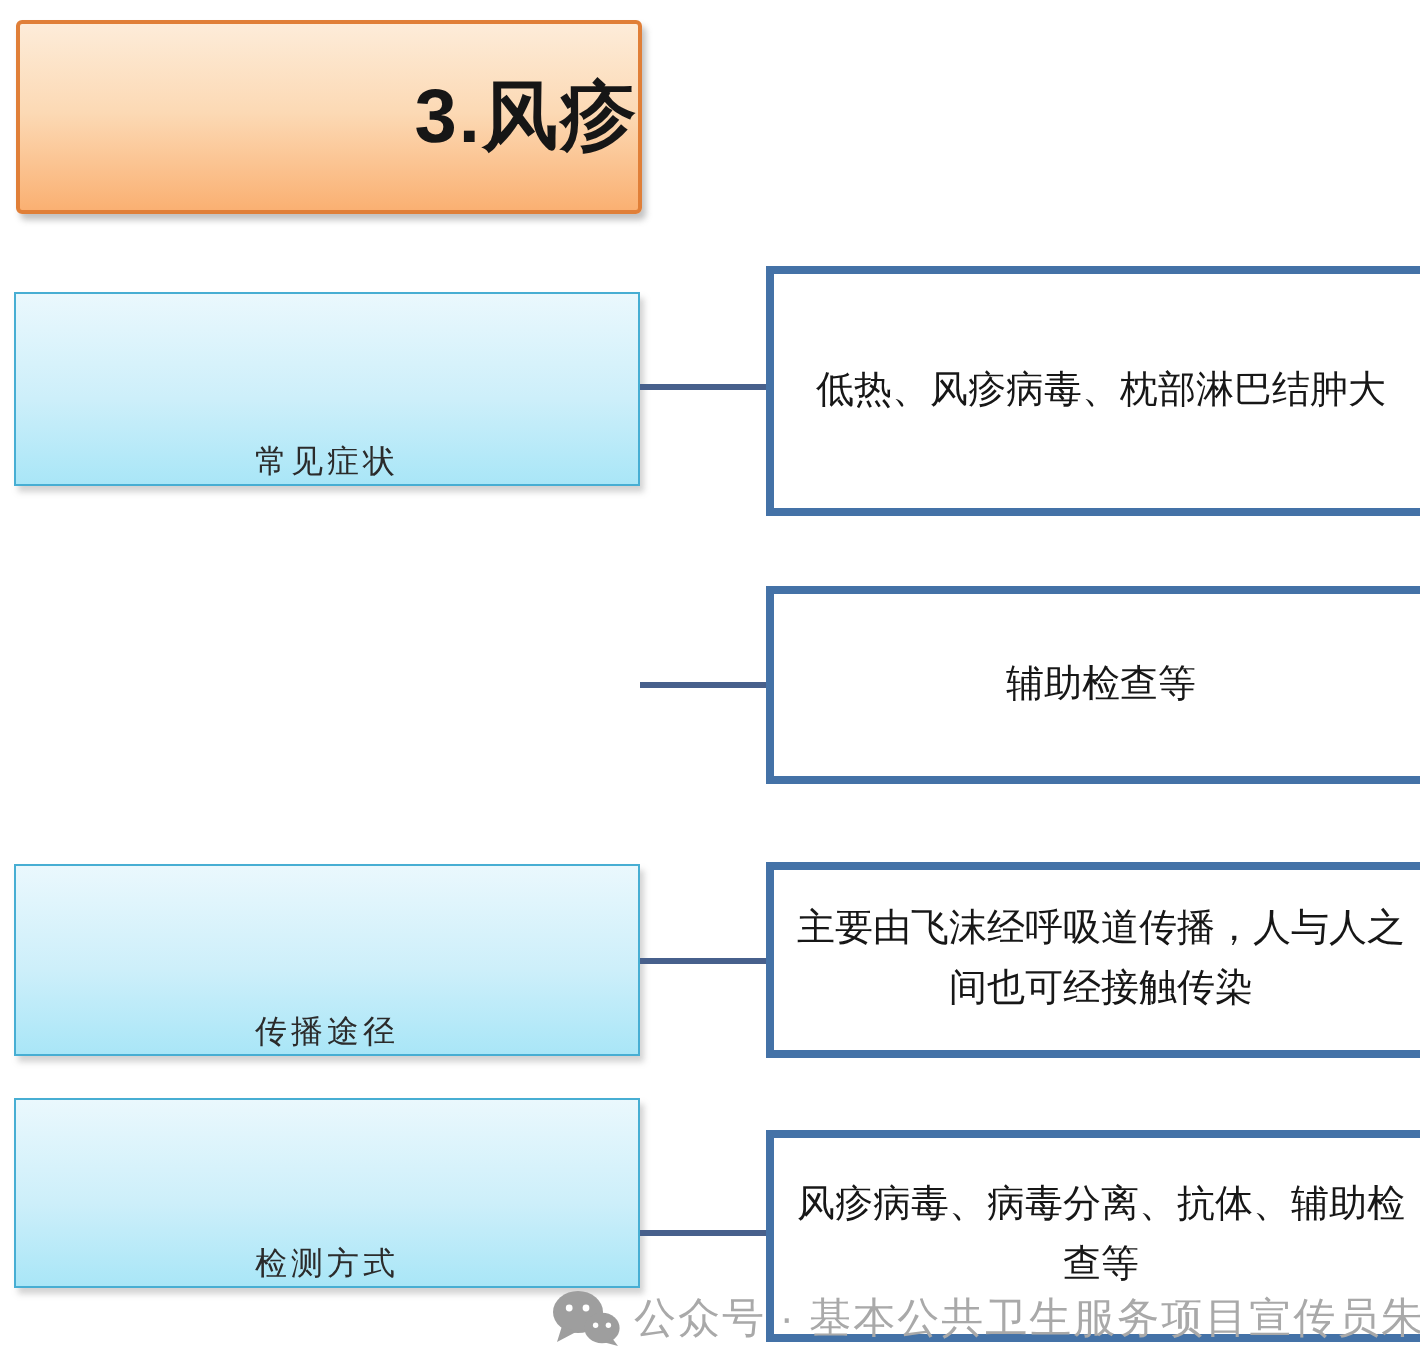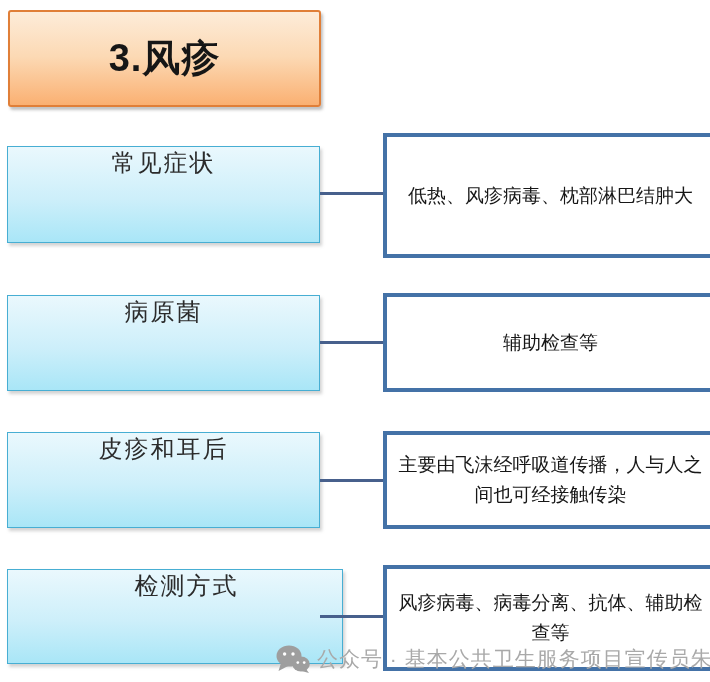--- a/index.html
+++ b/index.html
@@ -18,45 +18,45 @@
 
   
   .title-box {
     position: absolute;
     left: 8px; top: 10px;
     width: 309px; height: 93px;
     border: 2px solid #e07f38;
     border-radius: 3px;
     background: linear-gradient(180deg, #fdecd9 0%, #fcd9b4 48%, #fab072 100%);
     box-shadow: 2px 3px 3px rgba(120,120,120,0.45);
-    display: flex; align-items: center; justify-content: center;
+    display: flex; align-items: center; justify-content: flex-end;
     font-family: "Liberation Sans", sans-serif;
     font-weight: bold;
     font-size: 38px;
     color: #161616;
     letter-spacing: 1px;
   }
 
   
   .label-box {
     position: absolute;
     left: 7px;
     width: 311px;
     border: 1px solid #47aed3;
     background: linear-gradient(180deg, #eaf8fd 0%, #cdeffa 55%, #a9e6f7 100%);
     box-shadow: 2px 3px 3px rgba(130,130,130,0.35);
-    display: flex; align-items: flex-start; justify-content: center;
-    font-size: 24px;
+    display: flex; align-items: flex-end; justify-content: center;
+    font-size: 16px;
     color: #2b2b2b;
     letter-spacing: 2px;
   }
   .lb1 { top: 146px; height: 95px; }
   .lb2 { top: 295px; height: 94px; }
   .lb3 { top: 432px; height: 94px; }
-  .lb4 { top: 569px; height: 93px; padding-left: 23px; }
+  .lb4 { top: 549px; height: 93px; }
 
   
   .desc-box {
     position: absolute;
     left: 383px;
     width: 311px;
     border: 4px solid #4472a7;
     background: #ffffff;
     display: flex; align-items: center; justify-content: center;
     text-align: center;
@@ -110,30 +110,27 @@
   </div>
 
   <div class="label-box lb1">
     <span>常见症状</span>
   </div>
   <div class="connector cn1"></div>
   <div class="desc-box db1">
     <span>低热、风疹病毒、枕部淋巴结肿大</span>
   </div>
 
-  <div class="label-box lb2">
-    <span>病原菌</span>
-  </div>
   <div class="connector cn2"></div>
   <div class="desc-box db2">
     <span>辅助检查等</span>
   </div>
 
   <div class="label-box lb3">
-    <span>皮疹和耳后</span>
+    <span>传播途径</span>
   </div>
   <div class="connector cn3"></div>
   <div class="desc-box db3">
     <span>主要由飞沫经呼吸道传播，人与人之间也可经接触传染</span>
   </div>
 
   <div class="label-box lb4">
     <span>检测方式</span>
   </div>
   <div class="connector cn4"></div>

